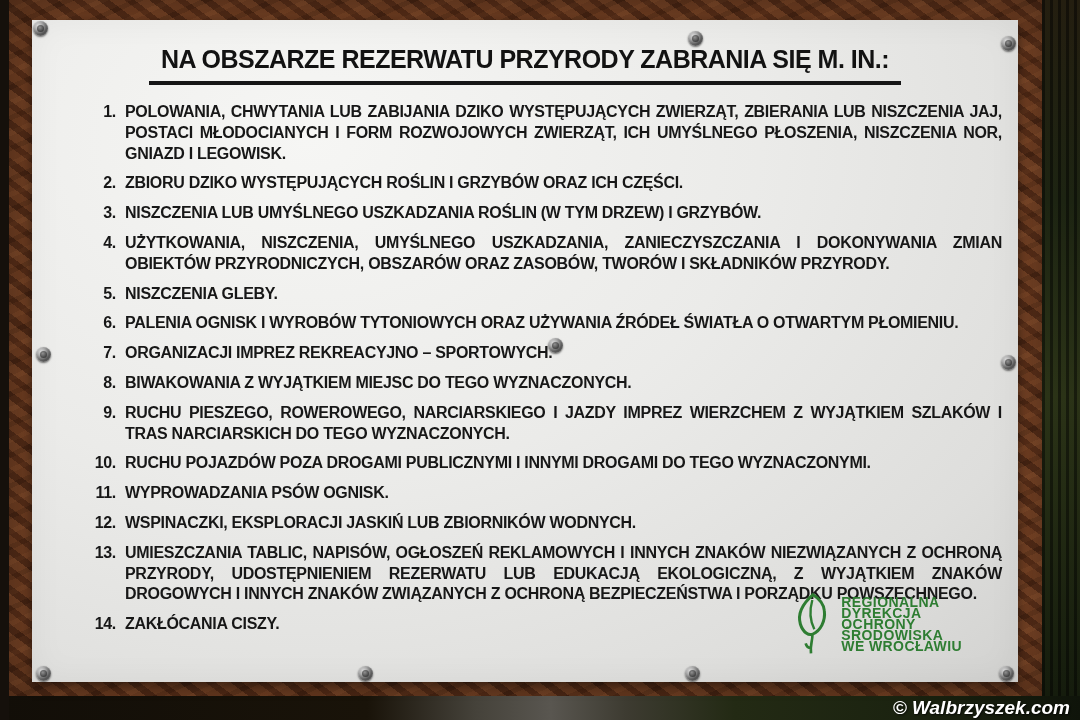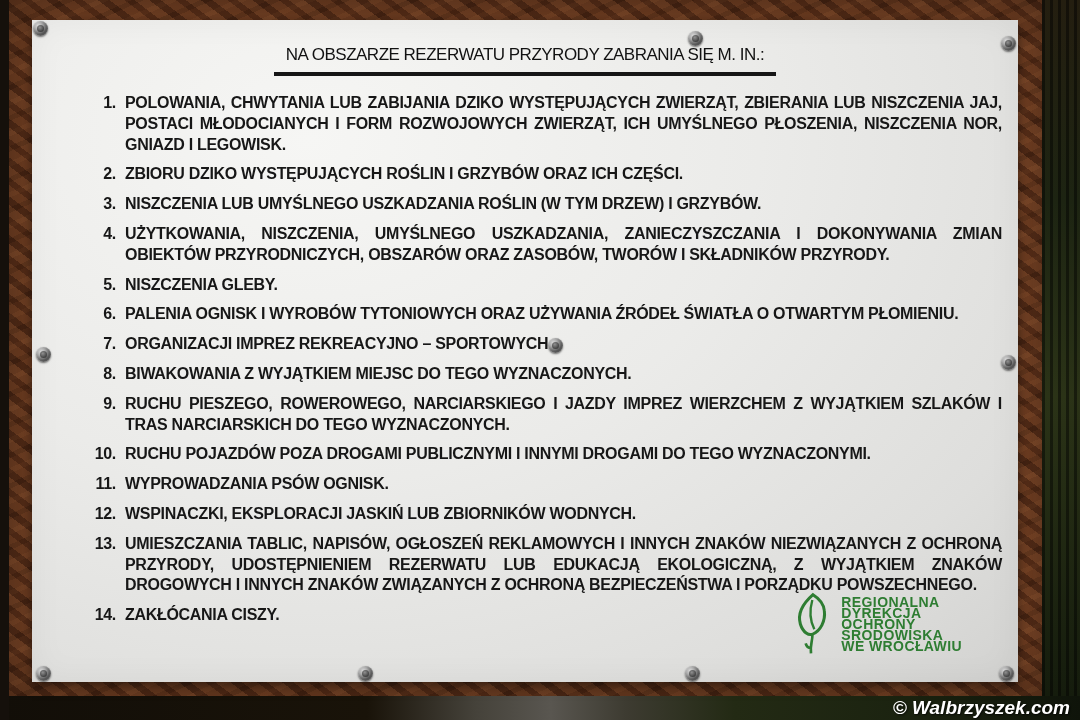--- a/index.html
+++ b/index.html
@@ -42,21 +42,21 @@
   }
   
   .sign {
     position:absolute; left:32px; top:20px; width:986px; height:662px;
     background: radial-gradient(ellipse at 28% 18%, #f6f6f4 0%, #ebebe9 45%, #dededc 80%, #d2d2d0 100%);
     box-shadow: 0 4px 10px rgba(0,0,0,.5), inset 0 0 35px rgba(0,0,0,.05);
   }
   .title-wrap { text-align:center; margin-top:25px; }
   .sign-title {
     display:inline-block;
-    font-size:17px; font-weight:normal; color:#121212;
+    font-size:25px; font-weight:bold; color:#121212;
     letter-spacing:-0.5px;
     border-bottom:4px solid #161616;
     padding:0 12px 7px 12px;
     white-space:nowrap;
   }
   .rules { list-style:none; margin:17px 0 0 0; padding:0 16px 0 48px; }
   .rule {
     display:flex; margin-bottom:9px;
     font-size:16px; font-weight:bold; color:#171717;
     letter-spacing:-0.3px; line-height:1.3;

